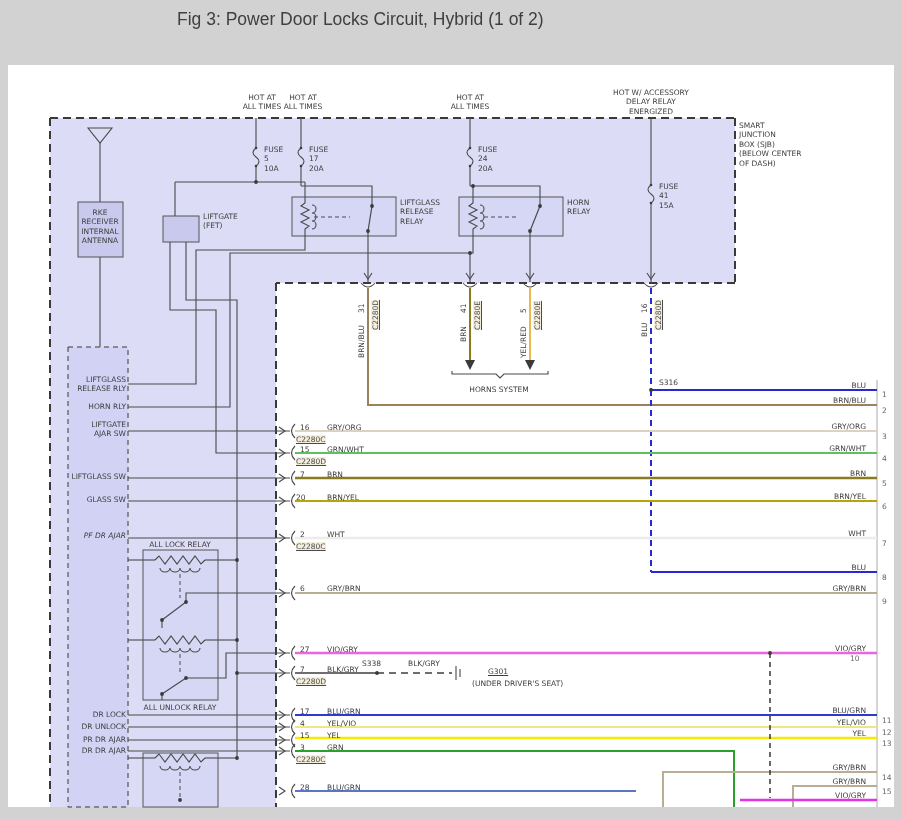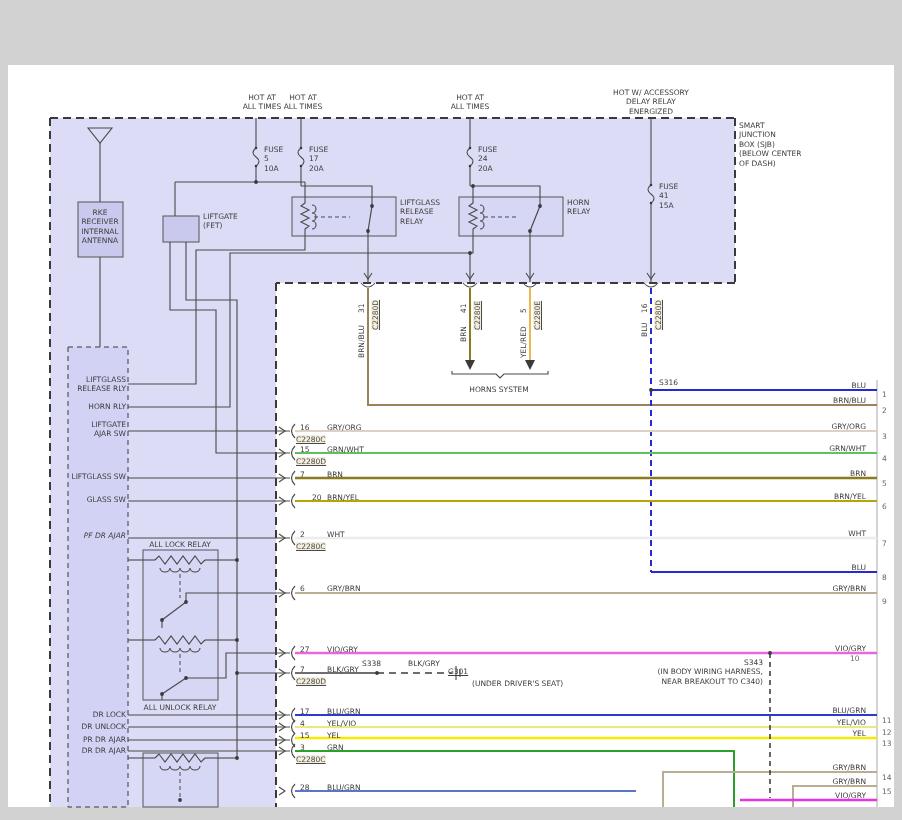--- a/index.html
+++ b/index.html
@@ -12,20 +12,21 @@
   svg{position:absolute;left:0;top:0;}
   #labels{position:absolute;left:0;top:0;width:902px;height:820px;}
   .lbl{position:absolute;font-size:7.5px;color:#3d3d3d;white-space:pre;line-height:1.25;}
   .und{text-decoration:underline;color:#4a4a4a;background:#f4eedd;}
   .rot{transform-origin:0 0;transform:rotate(-90deg);}
 </style>
 </head>
 <body>
 
 <div id="stage">
+  <div class="title">Fig 3: Power Door Locks Circuit, Hybrid (1 of 2)</div>
   <div id="canvas"></div>
   <svg id="svg" width="902" height="820" viewBox="0 0 902 820">
       <rect x="50" y="118" width="685" height="165" fill="#dcdcf6" stroke="none" stroke-width="0" stroke-dasharray="none"></rect>
       <rect x="50" y="283" width="226" height="524" fill="#dcdcf6" stroke="none" stroke-width="0" stroke-dasharray="none"></rect>
       <rect x="68" y="347" width="60" height="460" fill="#d2d2f4" stroke="#3a3a3a" stroke-width="1" stroke-dasharray="5,4"></rect>
       <rect x="78" y="202" width="45" height="55" fill="#c9c9ee" stroke="#555555" stroke-width="1" stroke-dasharray="none"></rect>
       <rect x="163" y="216" width="36" height="26" fill="#c9c9ee" stroke="#555555" stroke-width="1" stroke-dasharray="none"></rect>
       <rect x="292" y="197" width="104" height="39" fill="#d6d6f5" stroke="#555555" stroke-width="1" stroke-dasharray="none"></rect>
       <rect x="459" y="197" width="104" height="39" fill="#d6d6f5" stroke="#555555" stroke-width="1" stroke-dasharray="none"></rect>
       <rect x="143" y="550" width="75" height="150" fill="#d6d6f5" stroke="#555555" stroke-width="1" stroke-dasharray="none"></rect>
@@ -255,50 +256,47 @@
       <div class="lbl" style="left: 659px; top: 378px;">S316</div>
       <div class="lbl" style="left: 499px; top: 385px; transform: translateX(-50%); text-align: center;">HORNS SYSTEM</div>
       <div class="lbl" style="left: 300px; top: 423px;">16</div>
       <div class="lbl" style="left: 327px; top: 423px;">GRY/ORG</div>
       <div class="lbl und" style="left: 296px; top: 435px;">C2280C</div>
       <div class="lbl" style="left: 300px; top: 445px;">15</div>
       <div class="lbl" style="left: 327px; top: 445px;">GRN/WHT</div>
       <div class="lbl und" style="left: 296px; top: 457px;">C2280D</div>
       <div class="lbl" style="left: 300px; top: 470px;">7</div>
       <div class="lbl" style="left: 327px; top: 470px;">BRN</div>
-      <div class="lbl" style="left: 312px; top: 493px;">20</div>
+      <div class="lbl" style="left: 296px; top: 493px;">20</div>
       <div class="lbl" style="left: 327px; top: 493px;">BRN/YEL</div>
       <div class="lbl" style="left: 300px; top: 530px;">2</div>
       <div class="lbl" style="left: 327px; top: 530px;">WHT</div>
       <div class="lbl und" style="left: 296px; top: 542px;">C2280C</div>
       <div class="lbl" style="left: 300px; top: 584px;">6</div>
       <div class="lbl" style="left: 327px; top: 584px;">GRY/BRN</div>
       <div class="lbl" style="left: 300px; top: 645px;">27</div>
       <div class="lbl" style="left: 327px; top: 645px;">VIO/GRY</div>
       <div class="lbl" style="left: 300px; top: 665px;">7</div>
       <div class="lbl" style="left: 327px; top: 665px;">BLK/GRY</div>
       <div class="lbl und" style="left: 296px; top: 677px;">C2280D</div>
       <div class="lbl" style="left: 362px; top: 659px;">S338</div>
       <div class="lbl" style="left: 408px; top: 659px;">BLK/GRY</div>
-      <div class="lbl" style="left: 448px; top: 667px; text-decoration: underline;">G301</div>
+      <div class="lbl" style="left: 488px; top: 667px; text-decoration: underline;">G301</div>
       <div class="lbl" style="left: 472px; top: 679px;">(UNDER DRIVER'S SEAT)</div>
       <div class="lbl" style="left: 300px; top: 707px;">17</div>
       <div class="lbl" style="left: 327px; top: 707px;">BLU/GRN</div>
       <div class="lbl" style="left: 300px; top: 719px;">4</div>
       <div class="lbl" style="left: 327px; top: 719px;">YEL/VIO</div>
       <div class="lbl" style="left: 300px; top: 731px;">15</div>
       <div class="lbl" style="left: 327px; top: 731px;">YEL</div>
       <div class="lbl" style="left: 300px; top: 743px;">3</div>
       <div class="lbl" style="left: 327px; top: 743px;">GRN</div>
       <div class="lbl und" style="left: 296px; top: 755px;">C2280C</div>
       <div class="lbl" style="left: 300px; top: 783px;">28</div>
       <div class="lbl" style="left: 327px; top: 783px;">BLU/GRN</div>
-      <div class="lbl" style="left: 763px; top: 658px; transform: translateX(-100%); text-align: right;">S343
-(IN BODY WIRING HARNESS,
-NEAR BREAKOUT TO C340)</div>
       <div class="lbl" style="left: 866px; top: 381px; transform: translateX(-100%); text-align: right;">BLU</div>
       <div class="lbl" style="left: 866px; top: 396px; transform: translateX(-100%); text-align: right;">BRN/BLU</div>
       <div class="lbl" style="left: 866px; top: 422px; transform: translateX(-100%); text-align: right;">GRY/ORG</div>
       <div class="lbl" style="left: 866px; top: 444px; transform: translateX(-100%); text-align: right;">GRN/WHT</div>
       <div class="lbl" style="left: 866px; top: 469px; transform: translateX(-100%); text-align: right;">BRN</div>
       <div class="lbl" style="left: 866px; top: 492px; transform: translateX(-100%); text-align: right;">BRN/YEL</div>
       <div class="lbl" style="left: 866px; top: 529px; transform: translateX(-100%); text-align: right;">WHT</div>
       <div class="lbl" style="left: 866px; top: 563px; transform: translateX(-100%); text-align: right;">BLU</div>
       <div class="lbl" style="left: 866px; top: 584px; transform: translateX(-100%); text-align: right;">GRY/BRN</div>
       <div class="lbl" style="left: 866px; top: 644px; transform: translateX(-100%); text-align: right;">VIO/GRY</div>

